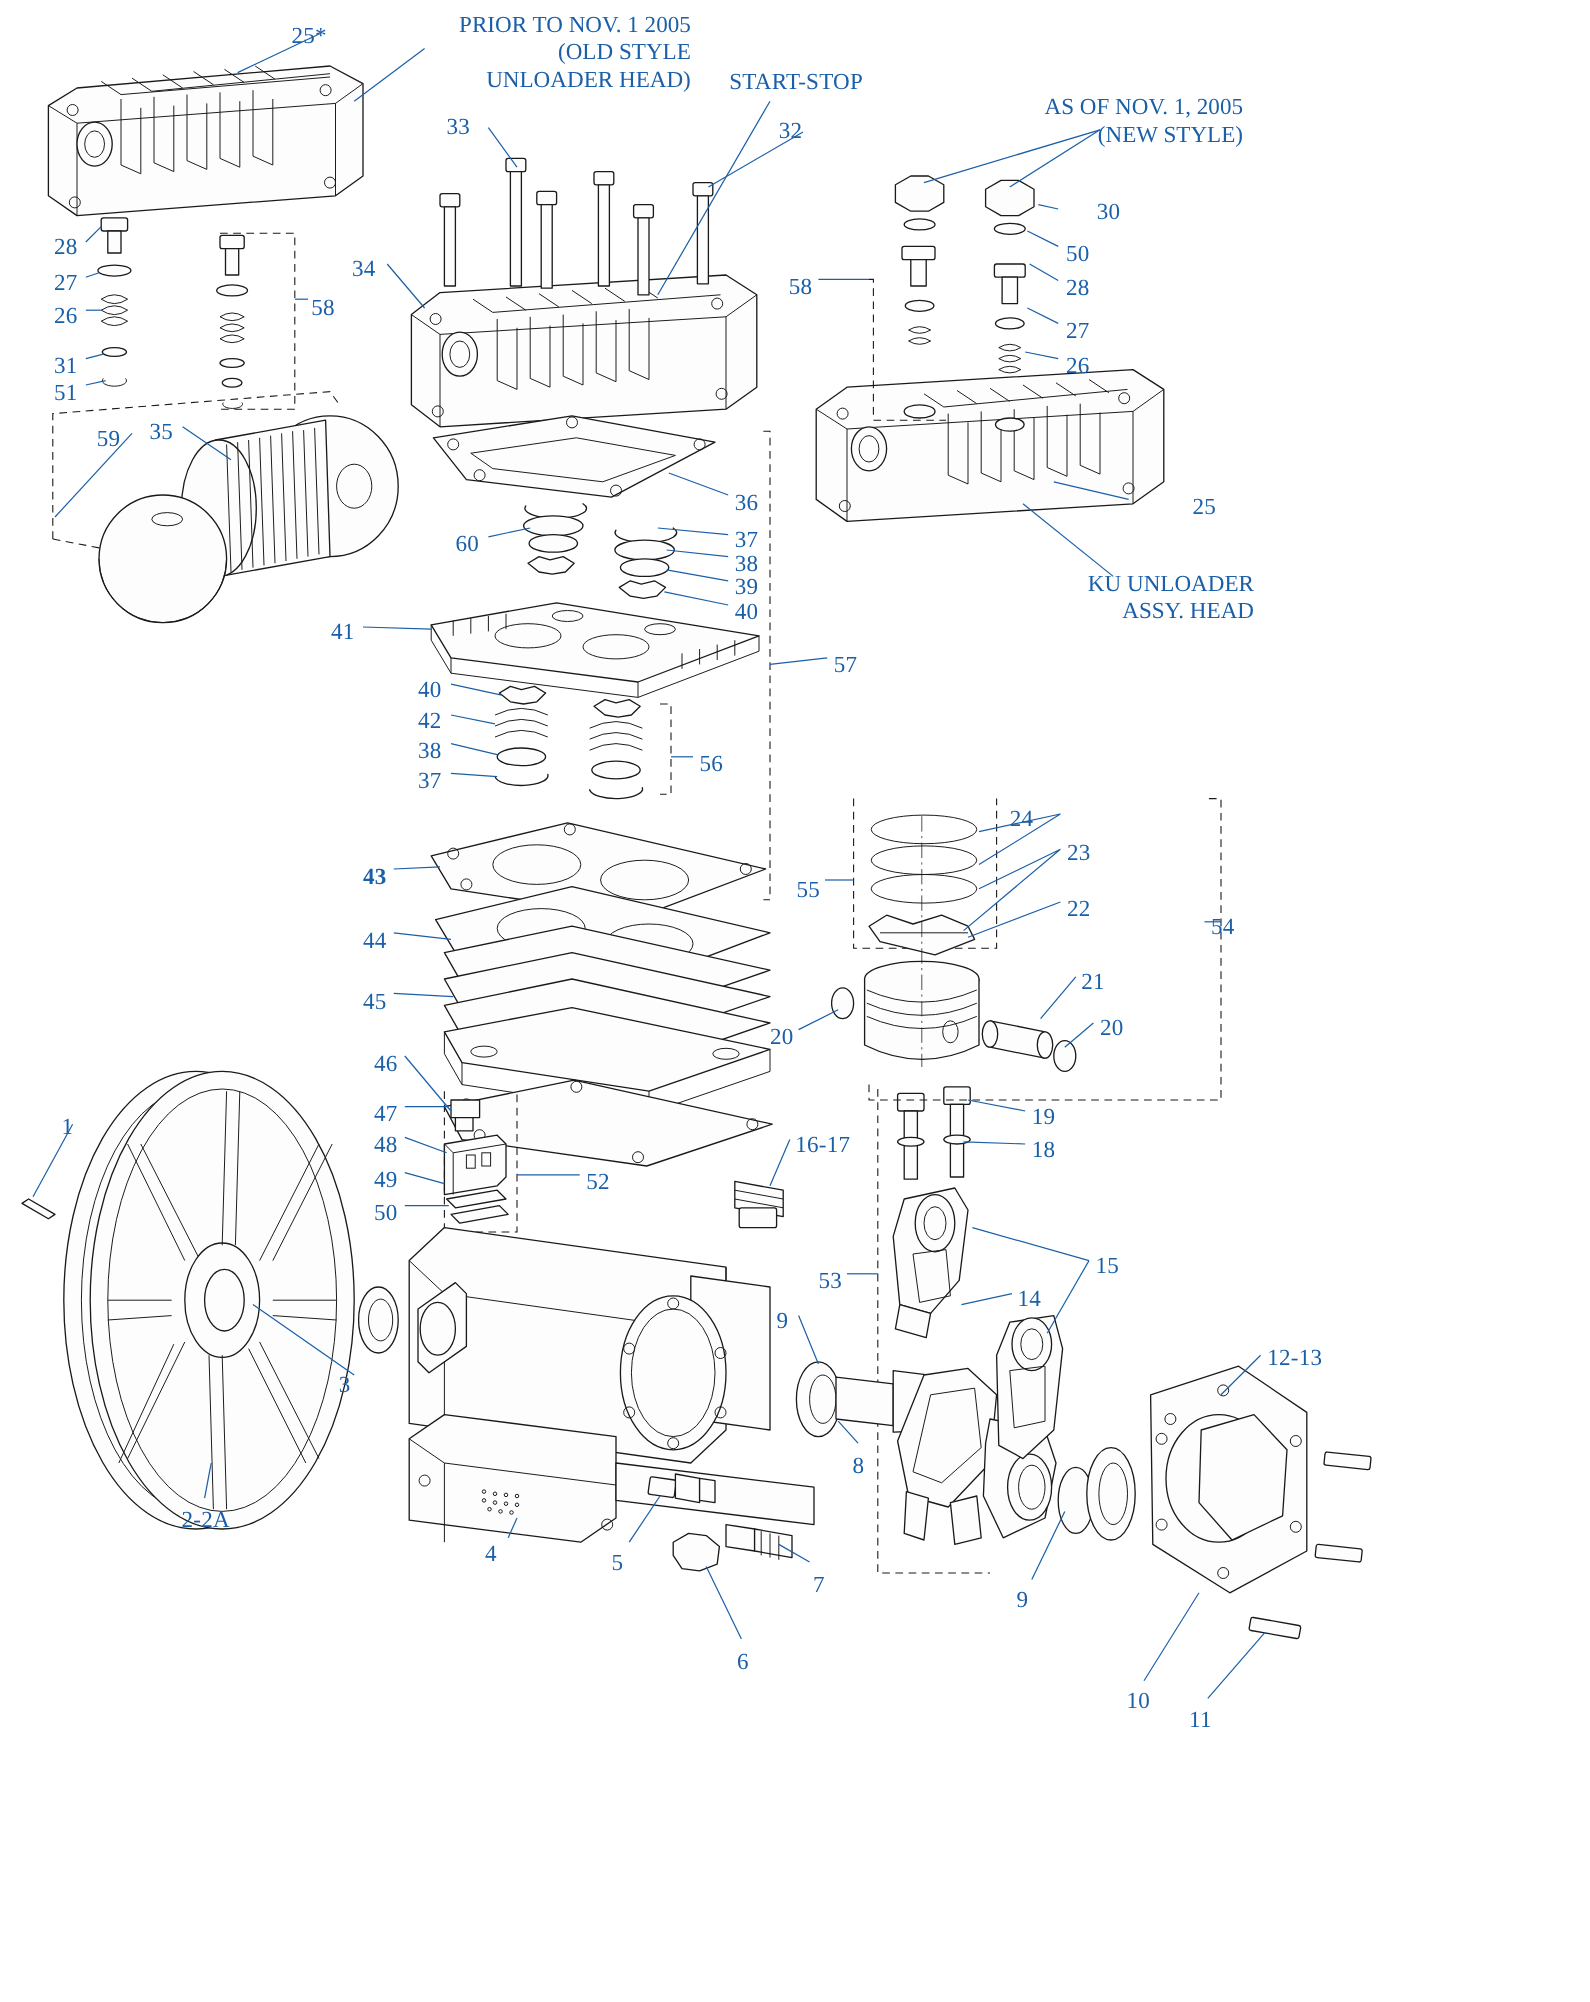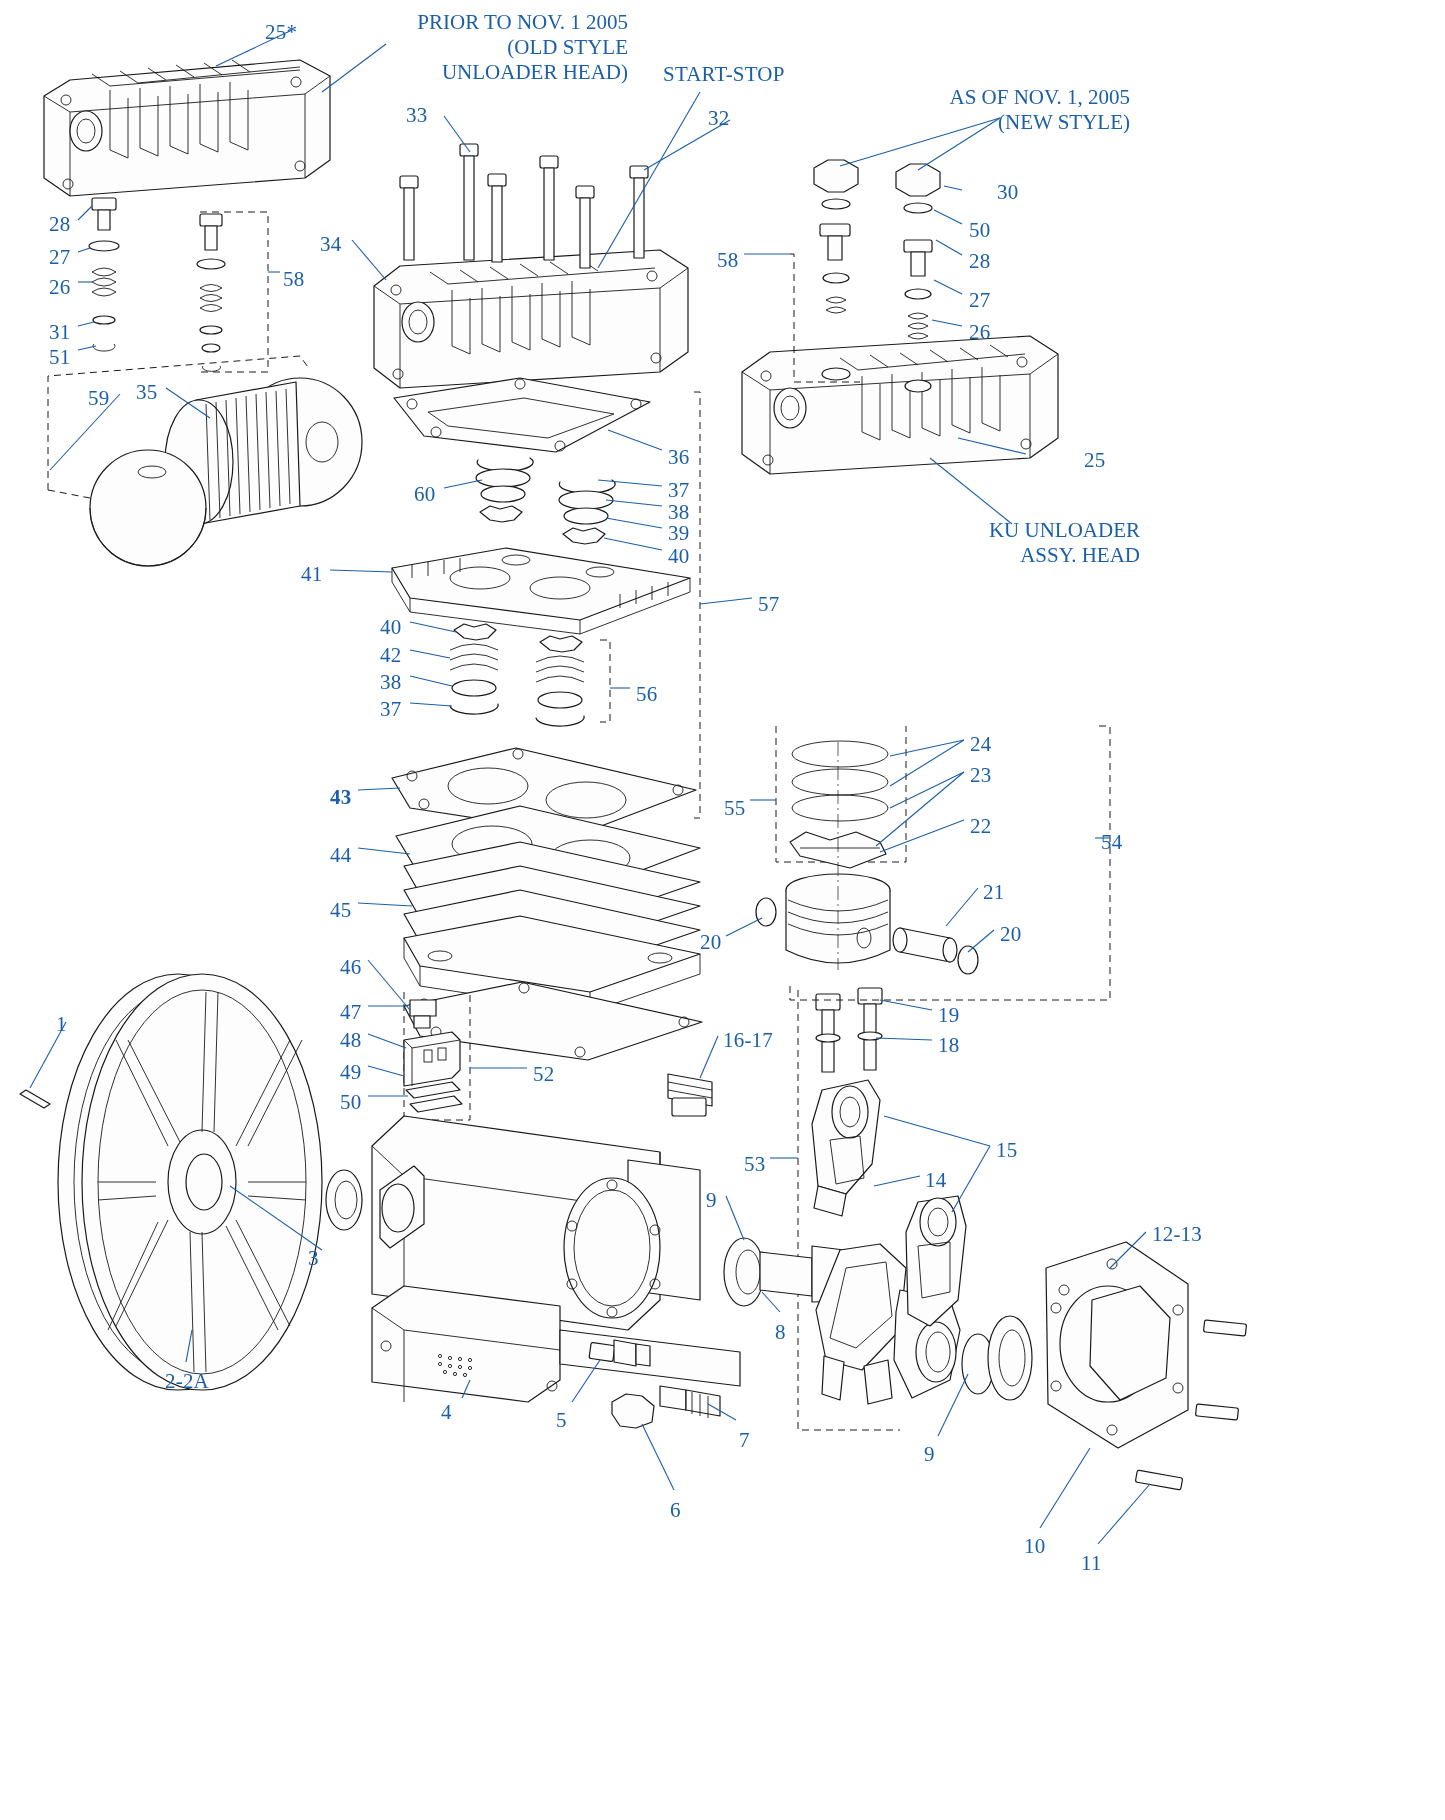--- a/index.html
+++ b/index.html
@@ -532,21 +532,21 @@
 <div class="lbl" style="left:668px;top:500px;">38</div>
 <div class="lbl" style="left:668px;top:521px;">39</div>
 <div class="lbl" style="left:668px;top:544px;">40</div>
 <div class="lbl" style="left:301px;top:562px;">41</div>
 <div class="lbl" style="left:758px;top:592px;">57</div>
 <div class="lbl" style="left:380px;top:615px;">40</div>
 <div class="lbl" style="left:380px;top:643px;">42</div>
 <div class="lbl" style="left:380px;top:670px;">38</div>
 <div class="lbl" style="left:380px;top:697px;">37</div>
 <div class="lbl" style="left:636px;top:682px;">56</div>
-<div class="lbl" style="left:970px;top:732px;">24</div>
+<div class="lbl" style="left:918px;top:732px;">24</div>
 <div class="lbl" style="left:970px;top:763px;">23</div>
 <div class="lbl" style="left:724px;top:796px;">55</div>
 <div class="lbl" style="left:970px;top:814px;">22</div>
 <div class="lbl" style="left:1101px;top:830px;">54</div>
 <div class="lbl" style="left:983px;top:880px;">21</div>
 <div class="lbl" style="left:1000px;top:922px;">20</div>
 <div class="lbl" style="left:700px;top:930px;">20</div>
 <div class="lbl" style="left:330px;top:785px;font-weight:bold;">43</div>
 <div class="lbl" style="left:330px;top:843px;">44</div>
 <div class="lbl" style="left:330px;top:898px;">45</div>

